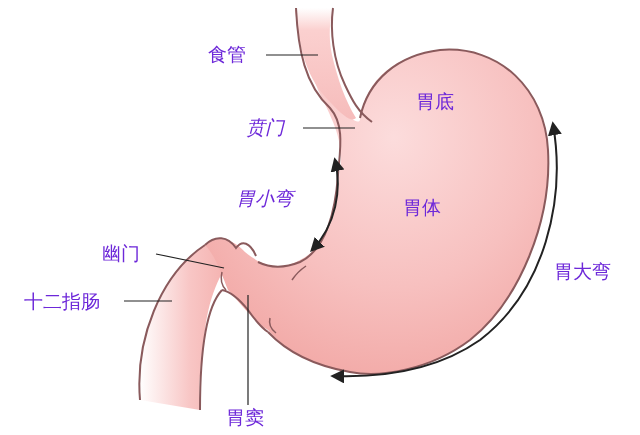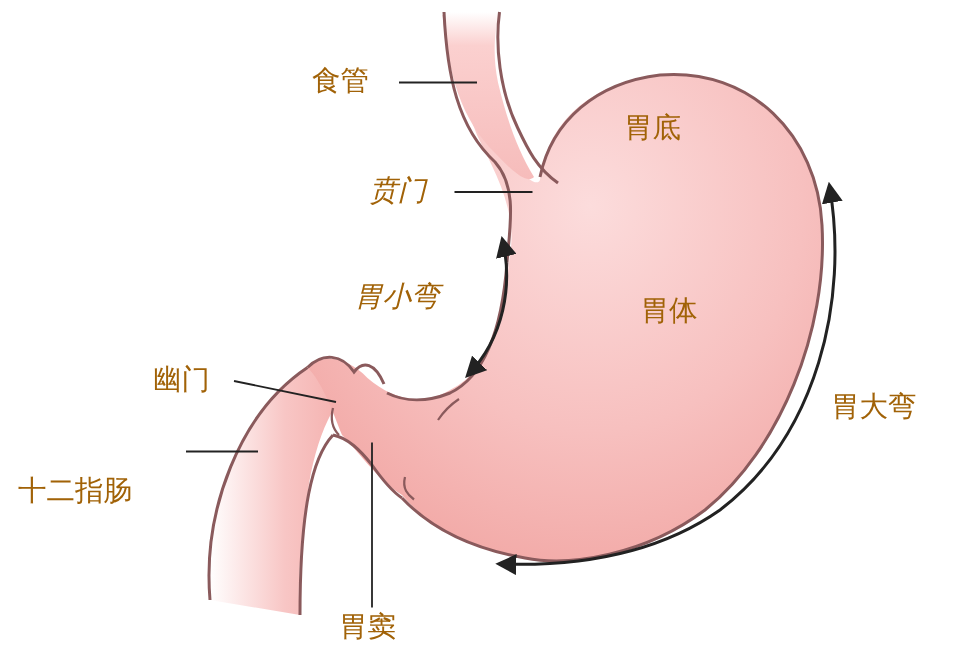--- a/index.html
+++ b/index.html
@@ -1,18 +1,18 @@
 <!DOCTYPE html>
 <html><head>
 <meta charset="utf-8">
 <style>
   html, body { margin: 0; padding: 0; background: #ffffff; }
   .canvas { position: relative; width: 640px; height: 435px; overflow: hidden; background: #ffffff; font-family: "DejaVu Sans", sans-serif; }
   svg.art { position: absolute; left: 0; top: 0; }
-  .lbl { position: absolute; font-size: 19px; color: #a16207; white-space: nowrap; line-height: 1; }
+  .lbl { position: absolute; font-size: 19px; color: #6d28d9; white-space: nowrap; line-height: 1; }
 </style>
 </head>
 <body>
 
 <div class="canvas">
   <svg class="art" width="640" height="435" viewBox="0 0 640 435">
     <defs>
       <radialGradient id="gStomach" cx="0.55" cy="0.35" r="0.75">
         <stop offset="0" stop-color="#fcdcdc"></stop>
         <stop offset="0.55" stop-color="#f7c0bf"></stop>
@@ -74,20 +74,20 @@
     <line x1="124" y1="301" x2="172" y2="301" stroke="#222" stroke-width="1.2"></line>
     <line x1="248" y1="295" x2="248" y2="405" stroke="#222" stroke-width="1.2"></line>
 
     <path d="M335,160 C342,190 336,225 312,250" fill="none" stroke="#222" stroke-width="2" marker-start="url(#arrowEnd)" marker-end="url(#arrowEnd)"></path>
 
     <path d="M553,124 C566,200 545,290 480,340 C440,368 390,378 333,376" fill="none" stroke="#222" stroke-width="2" marker-start="url(#arrowEnd)" marker-end="url(#arrowEnd)"></path>
   </svg>
 
   <span class="lbl" style="left:208px; top:45px;">食管</span>
   <span class="lbl" style="left:246px; top:118px;font-style:italic;">贲门</span>
-  <span class="lbl" style="left:416px; top:76px;">胃底</span>
+  <span class="lbl" style="left:416px; top:92px;">胃底</span>
   <span class="lbl" style="left:236px; top:189px;font-style:italic;">胃小弯</span>
-  <span class="lbl" style="left:427px; top:198px;text-align:center;">胃体</span>
+  <span class="lbl" style="left:403px; top:198px;text-align:center;">胃体</span>
   <span class="lbl" style="left:102px; top:244px;">幽门</span>
-  <span class="lbl" style="left:12px; top:292px;margin-top:26px;">十二指肠</span>
+  <span class="lbl" style="left:24px; top:292px;">十二指肠</span>
   <span class="lbl" style="left:554px; top:262px;">胃大弯</span>
   <span class="lbl" style="left:226px; top:410px;font-family:Liberation Mono, monospace;">胃窦</span>
 </div>
 
 </body></html>

